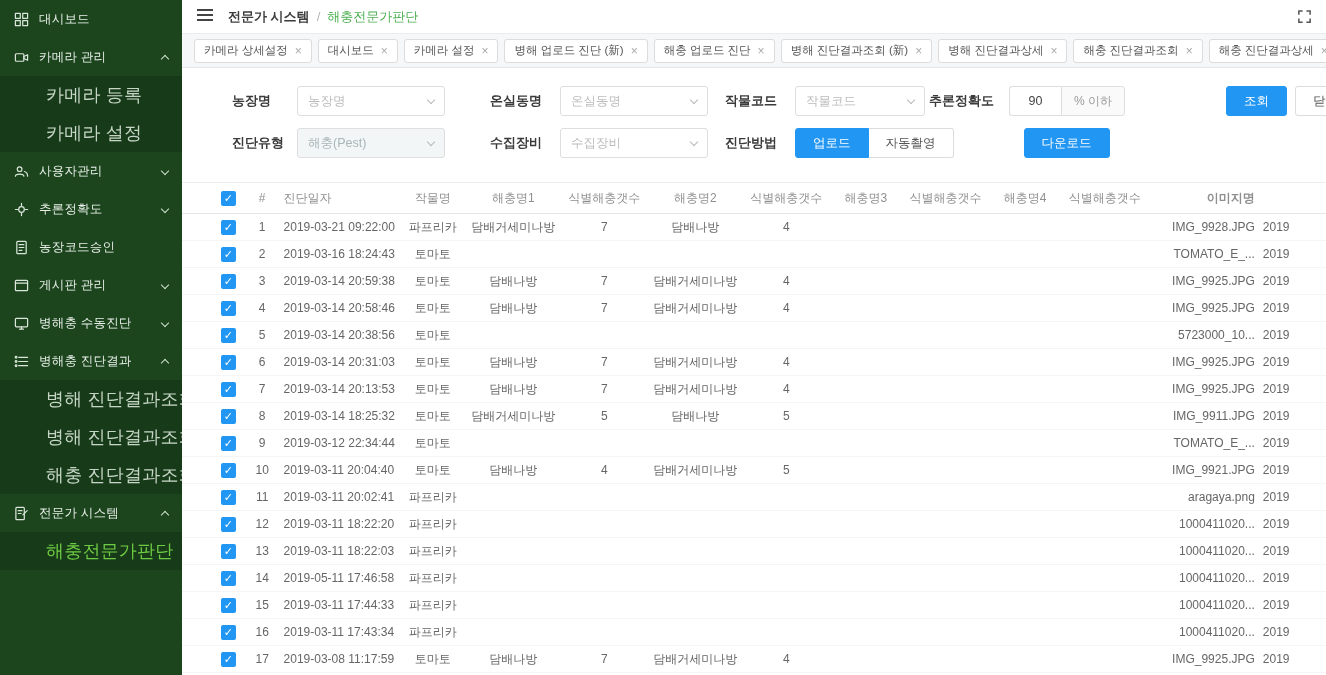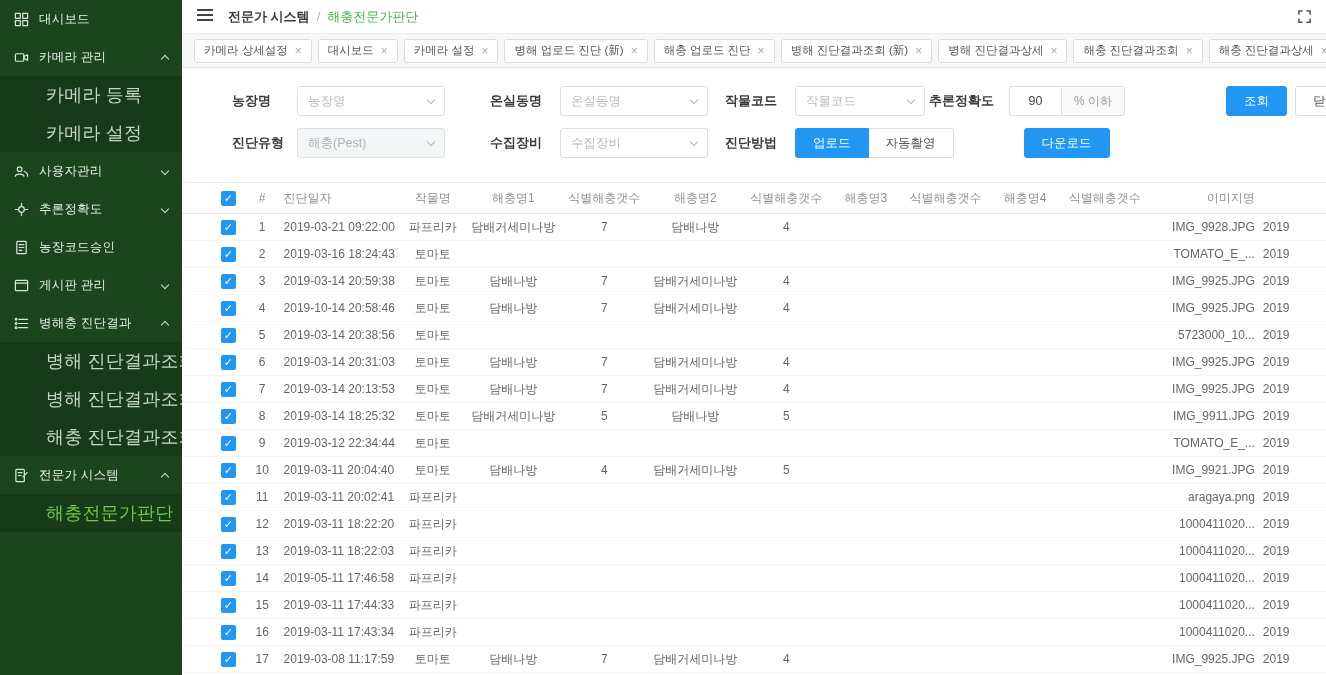--- a/index.html
+++ b/index.html
@@ -139,20 +139,30 @@
               <rect x="1.5" y="2.5" width="13" height="11" rx="1"></rect>
               <path d="M1.5 5.5h13"></path>
             </svg>
           </span>
           <span class="s-label">게시판 관리</span>
           <span class="chev down"></span>
         </div>
         <div class="s-item lvl1">
           <span class="s-icon">
             <svg viewBox="0 0 16 16">
+              <rect x="1.5" y="2.5" width="13" height="9" rx="1"></rect>
+              <path d="M6 14h4M8 11.5V14"></path>
+            </svg>
+          </span>
+          <span class="s-label">병해충 수동진단</span>
+          <span class="chev down"></span>
+        </div>
+        <div class="s-item lvl1">
+          <span class="s-icon">
+            <svg viewBox="0 0 16 16">
               <path d="M5 3.5h9.5M5 8h9.5M5 12.5h9.5"></path>
               <circle cx="2.2" cy="3.5" r=".9"></circle>
               <circle cx="2.2" cy="8" r=".9"></circle>
               <circle cx="2.2" cy="12.5" r=".9"></circle>
             </svg>
           </span>
           <span class="s-label">병해충 진단결과</span>
           <span class="chev up"></span>
         </div>
         <div class="s-item lvl2">
@@ -289,21 +299,21 @@
           <div class="h-cell a-l" style="width: 128px;">진단일자</div>
           <div class="h-cell a-c" style="width: 64px;">작물명</div>
           <div class="h-cell a-c" style="width: 104px;">해충명1</div>
           <div class="h-cell a-c" style="width: 86px;">식별해충갯수</div>
           <div class="h-cell a-c" style="width: 104px;">해충명2</div>
           <div class="h-cell a-c" style="width: 86px;">식별해충갯수</div>
           <div class="h-cell a-c" style="width: 80px;">해충명3</div>
           <div class="h-cell a-c" style="width: 86px;">식별해충갯수</div>
           <div class="h-cell a-c" style="width: 80px;">해충명4</div>
           <div class="h-cell a-c" style="width: 86px;">식별해충갯수</div>
-          <div class="h-cell a-r" style="width: 118px;">이미지명</div>
+          <div class="h-cell a-r" style="width: 118px; font-weight: bold;">이미지명</div>
           <div class="h-cell a-l" style="width: 70px;"></div>
         </div>
       <div id="table-body">
           <div class="t-row">
             <div class="b-cell a-c" style="width: 34px;"><span class="cb">✓</span></div>
             <div class="b-cell a-c" style="width: 36px;">1</div>
             <div class="b-cell a-l" style="width: 128px;">2019-03-21 09:22:00</div>
             <div class="b-cell a-c" style="width: 64px;">파프리카</div>
             <div class="b-cell a-c" style="width: 104px;">담배거세미나방</div>
             <div class="b-cell a-c" style="width: 86px;">7</div>
@@ -344,21 +354,21 @@
             <div class="b-cell a-c" style="width: 80px;"></div>
             <div class="b-cell a-c" style="width: 86px;"></div>
             <div class="b-cell a-c" style="width: 80px;"></div>
             <div class="b-cell a-c" style="width: 86px;"></div>
             <div class="b-cell a-r" style="width: 118px;">IMG_9925.JPG</div>
             <div class="b-cell a-l" style="width: 70px;">2019</div>
           </div>
           <div class="t-row">
             <div class="b-cell a-c" style="width: 34px;"><span class="cb">✓</span></div>
             <div class="b-cell a-c" style="width: 36px;">4</div>
-            <div class="b-cell a-l" style="width: 128px;">2019-10-14 20:58:46</div>
+            <div class="b-cell a-l" style="width: 128px;">2019-03-14 20:58:46</div>
             <div class="b-cell a-c" style="width: 64px;">토마토</div>
             <div class="b-cell a-c" style="width: 104px;">담배나방</div>
             <div class="b-cell a-c" style="width: 86px;">7</div>
             <div class="b-cell a-c" style="width: 104px;">담배거세미나방</div>
             <div class="b-cell a-c" style="width: 86px;">4</div>
             <div class="b-cell a-c" style="width: 80px;"></div>
             <div class="b-cell a-c" style="width: 86px;"></div>
             <div class="b-cell a-c" style="width: 80px;"></div>
             <div class="b-cell a-c" style="width: 86px;"></div>
             <div class="b-cell a-r" style="width: 118px;">IMG_9925.JPG</div>

